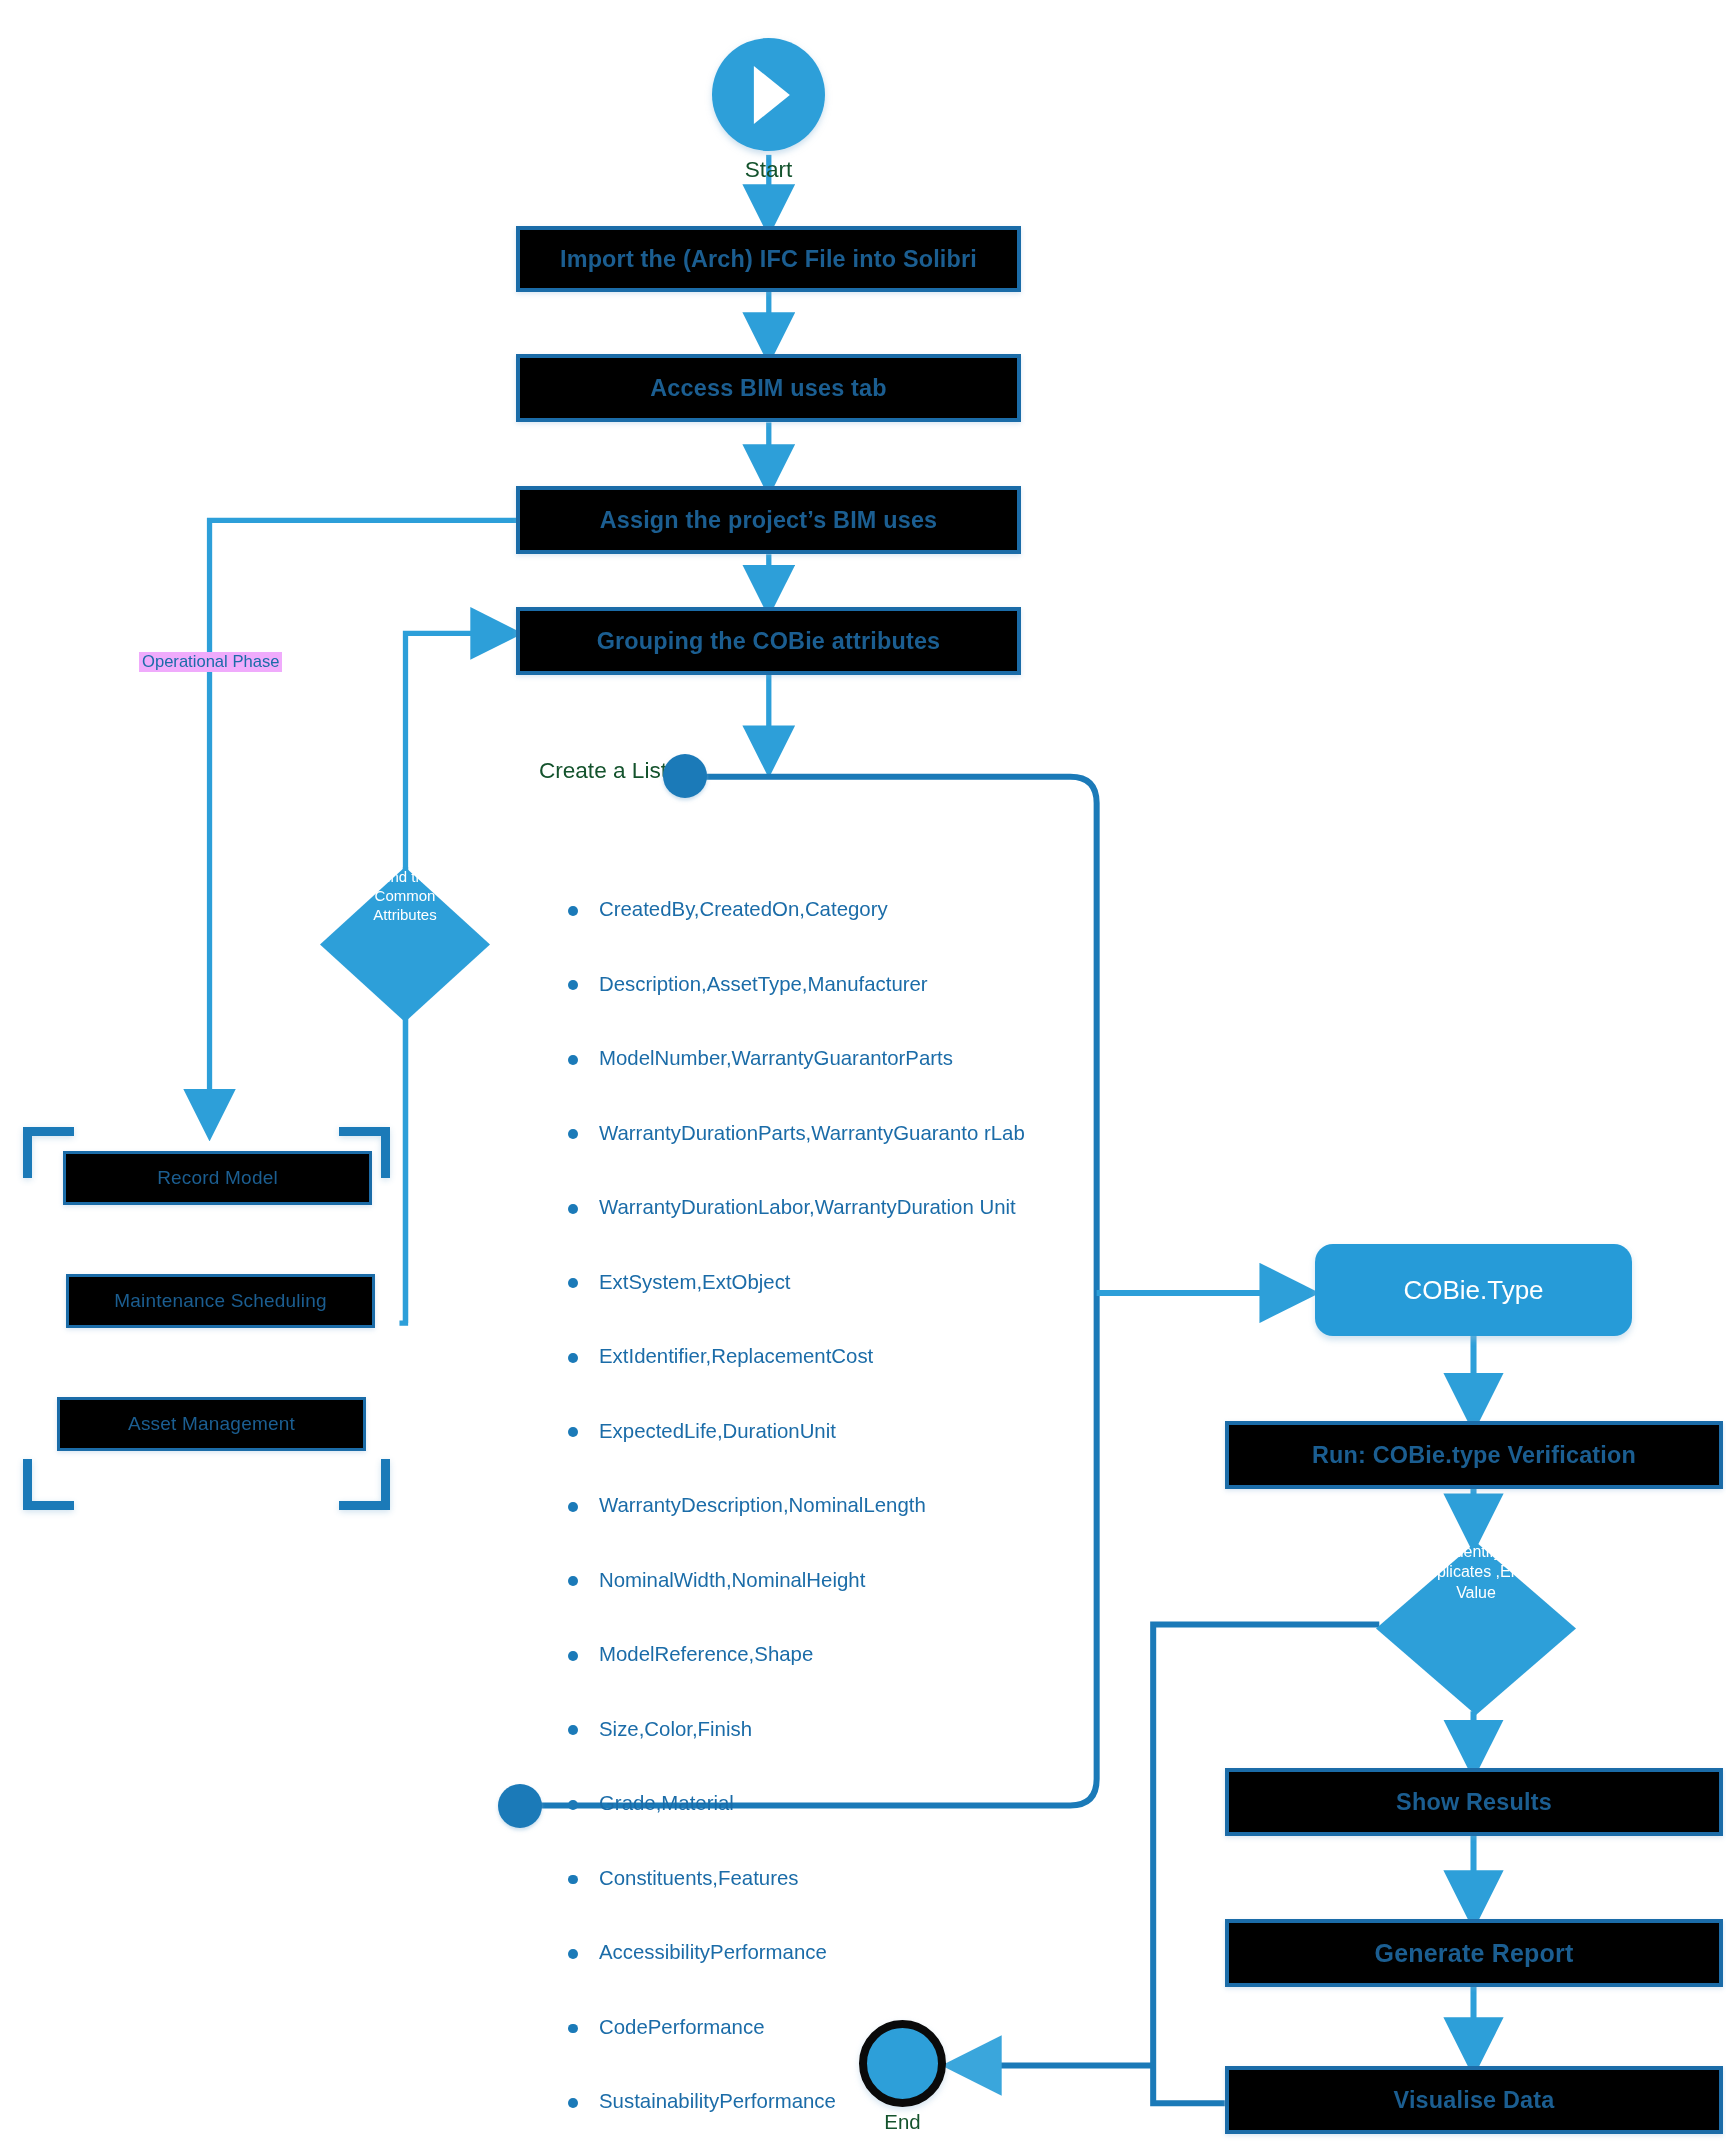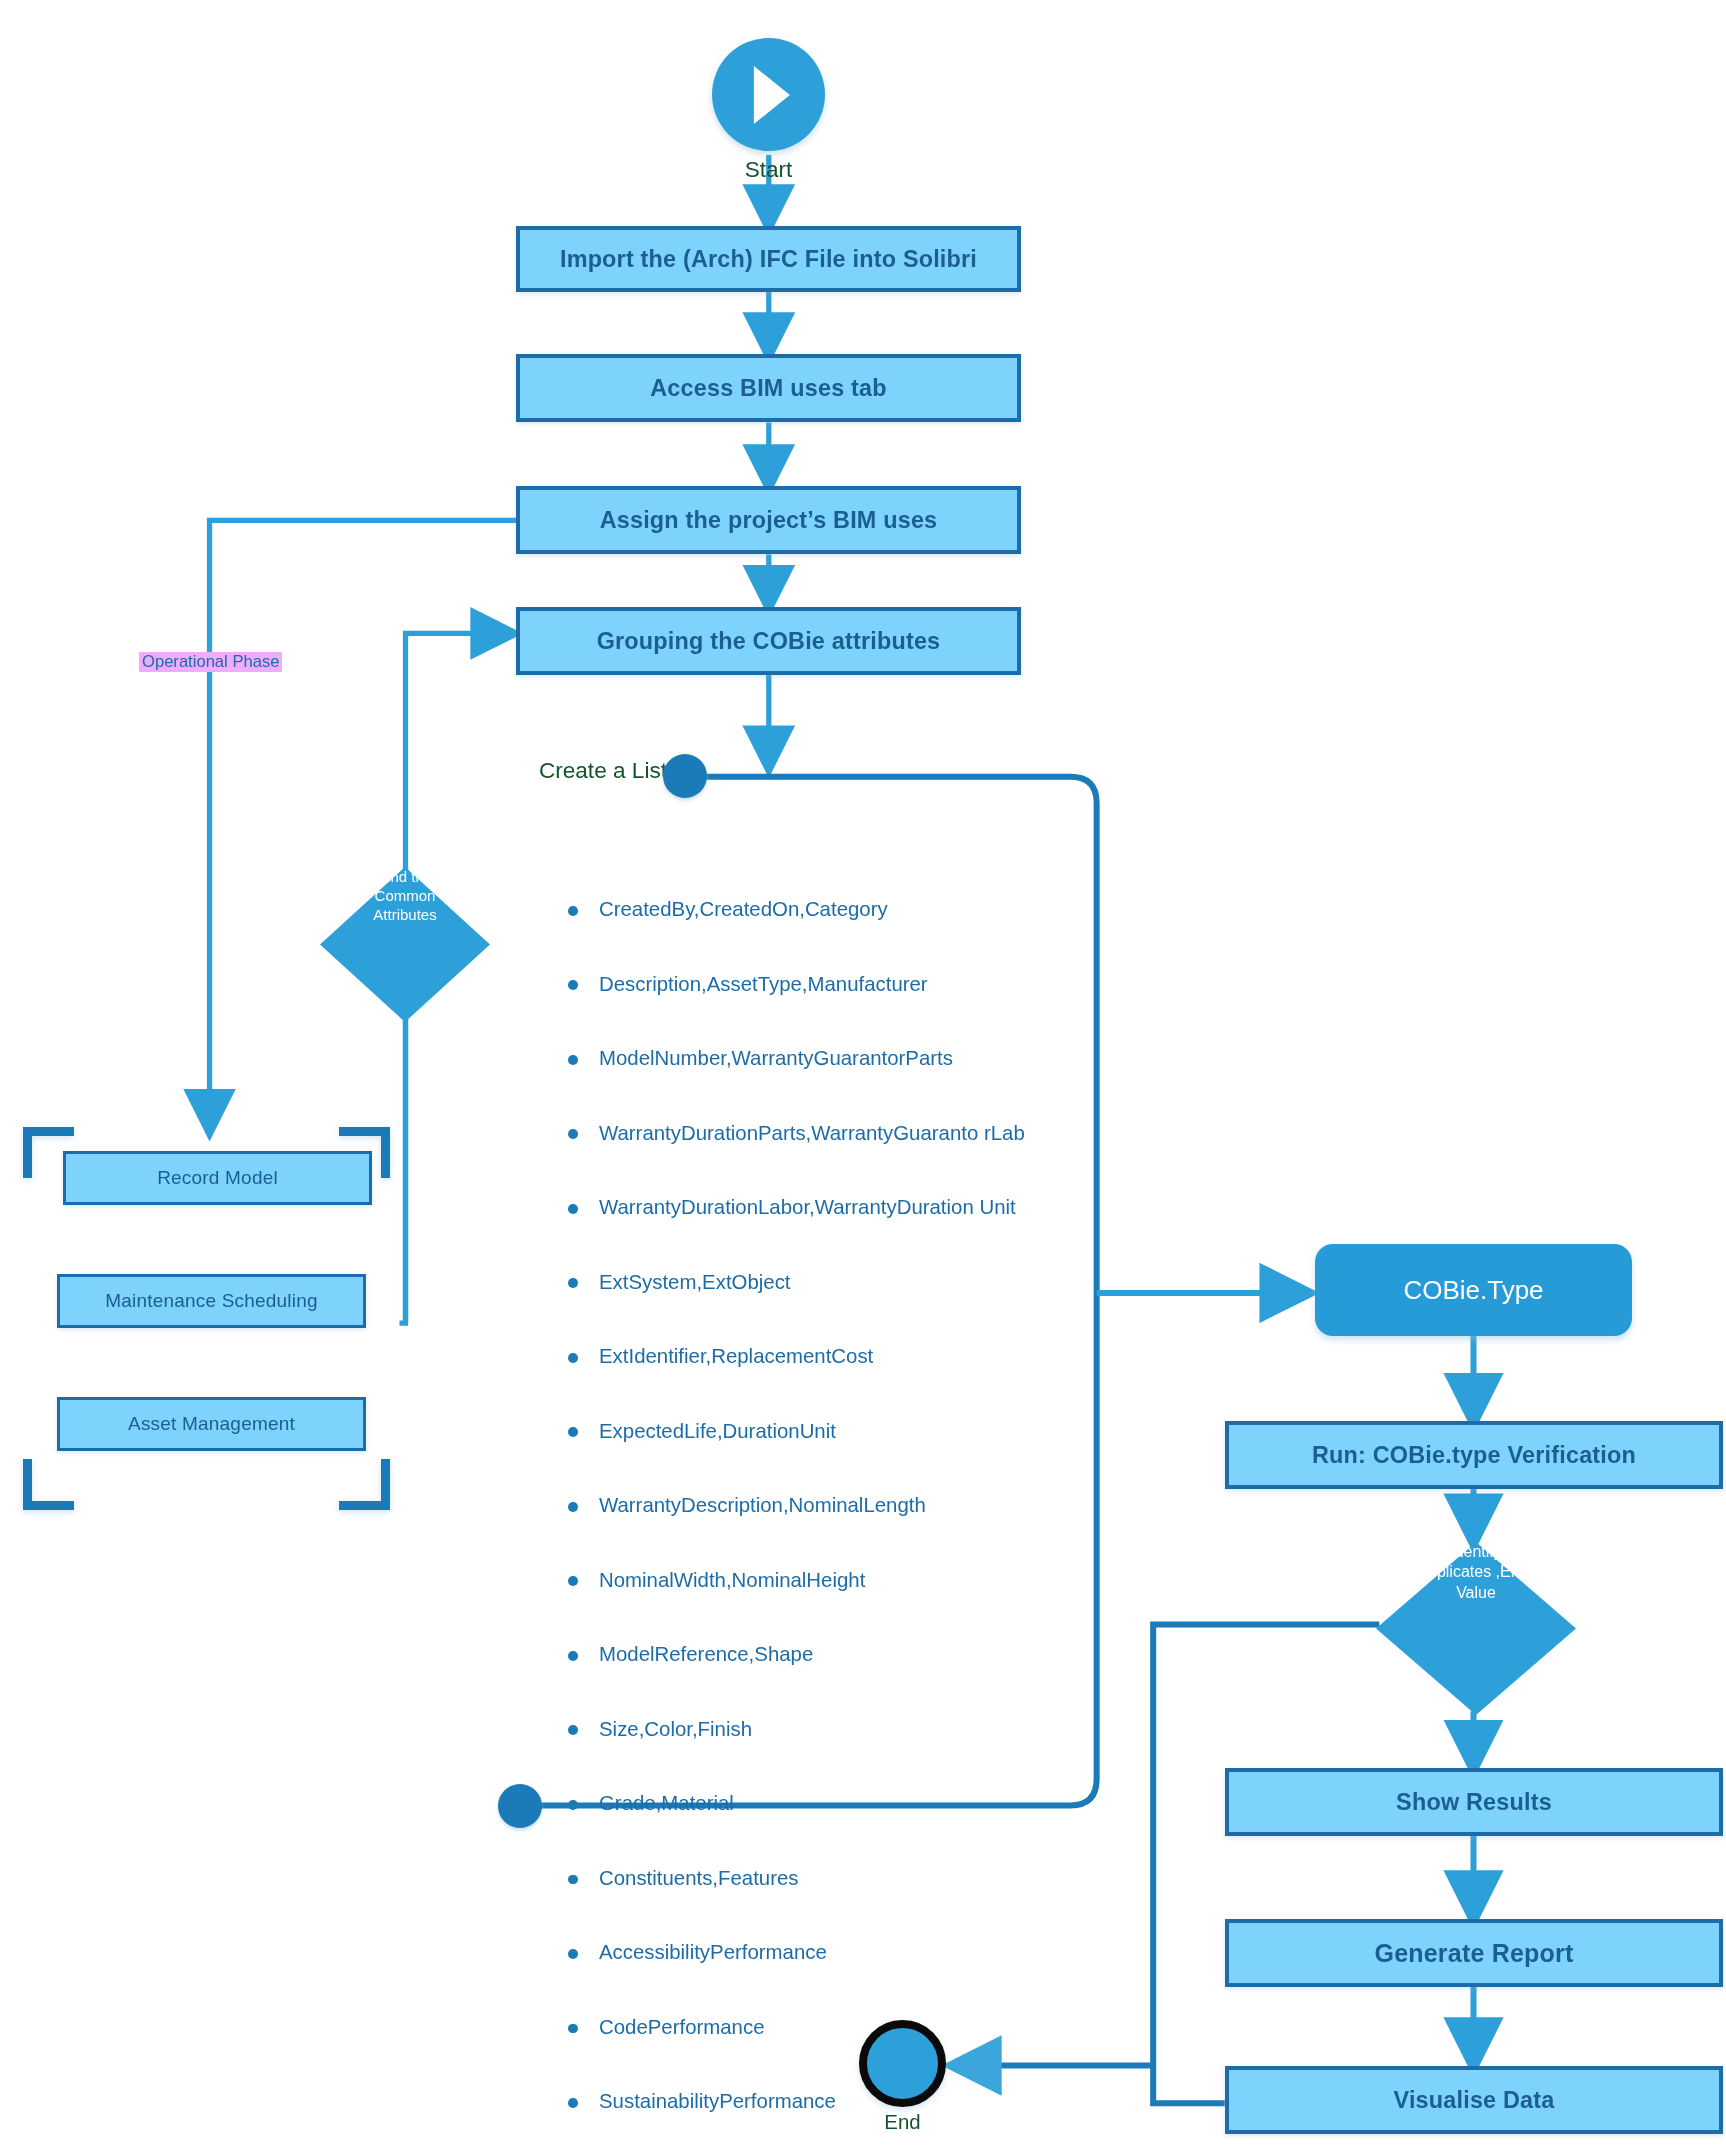--- a/index.html
+++ b/index.html
@@ -16,21 +16,21 @@
     position:absolute;
     left:0; top:0;
     width:1726px; height:2151px;
     pointer-events:none;
   }
   
   .proc{
     position:absolute;
     box-sizing:border-box;
     border:4.5px solid #1B6CA8;
-    background:#7dd3fc;
+    background:#000000;
     display:flex;
     align-items:center;
     justify-content:center;
     text-align:center;
     color:#1B5E91;
     font-weight:bold;
     letter-spacing:0.2px;
     box-shadow:0 2.3px 4.5px rgba(140,180,215,.30);
   }
   .proc.thin{
@@ -272,21 +272,21 @@
 
   <div class="bracket tl" style="left:22.6px; top:1127px;"></div>
   <div class="bracket tr" style="left:339px; top:1127px;"></div>
   <div class="bracket bl" style="left:22.6px; top:1459px;"></div>
   <div class="bracket br" style="left:339px; top:1459px;"></div>
 
   <div class="proc thin" style="left:63px; top:1151px; width:309px; height:54px; font-size:19px;">
     <span>Record Model</span>
   </div>
 
-  <div class="proc thin" style="left:57px; top:1274px; width:309px; height:54px; font-size:19px;">
+  <div class="proc thin" style="left:66px; top:1274px; width:309px; height:54px; font-size:19px;">
     <span>Maintenance Scheduling</span>
   </div>
 
   <div class="proc thin" style="left:57px; top:1397px; width:309px; height:54px; font-size:19px;">
     <span>Asset Management</span>
   </div>
 
   <div class="roundbox" style="left:1315px; top:1244px; width:317px; height:92px; font-size:26px;">
     <span>COBie.Type</span>
   </div>

